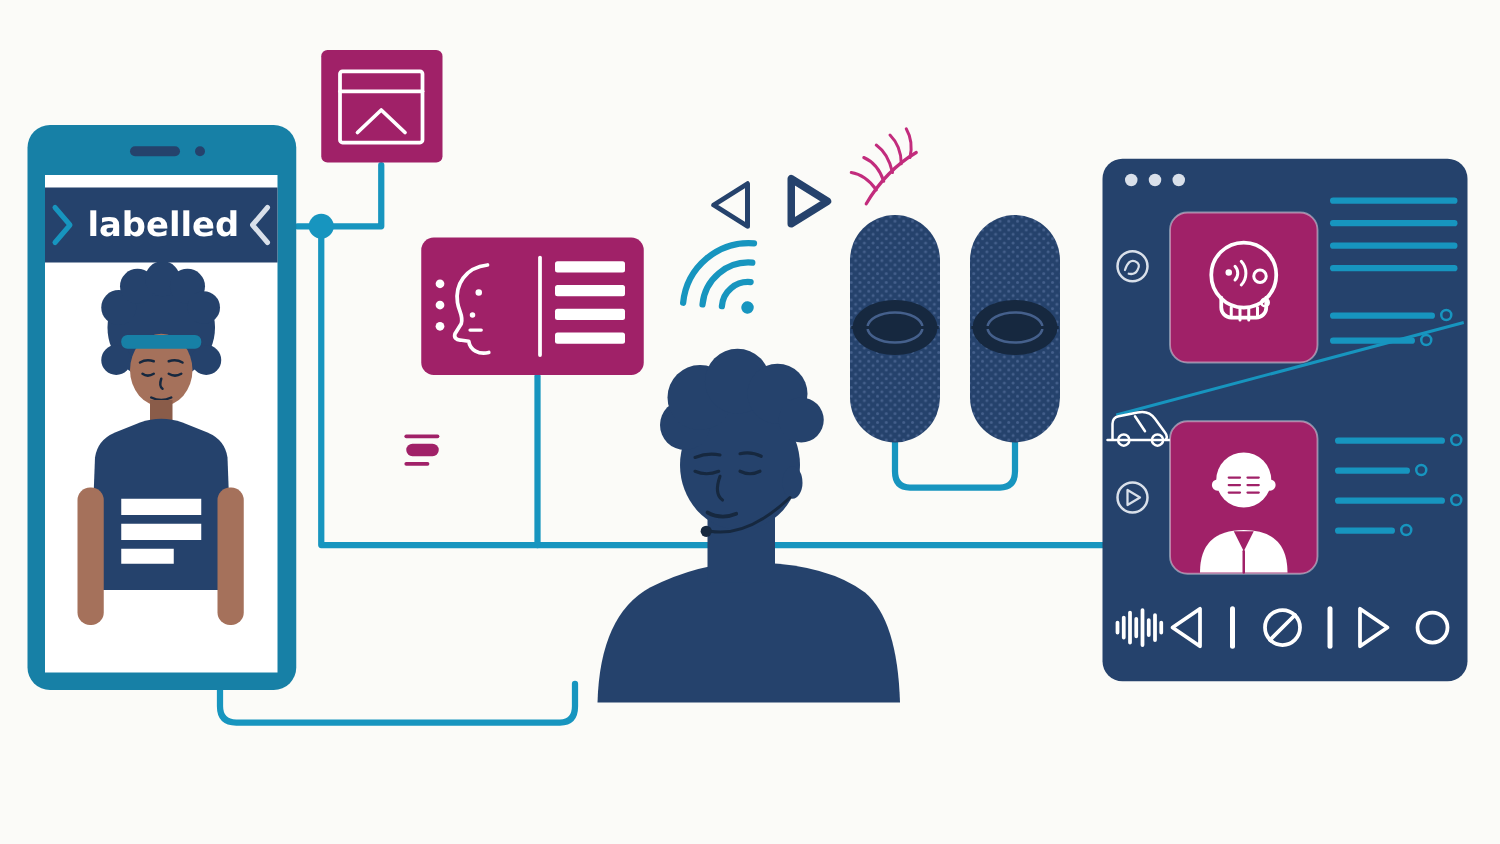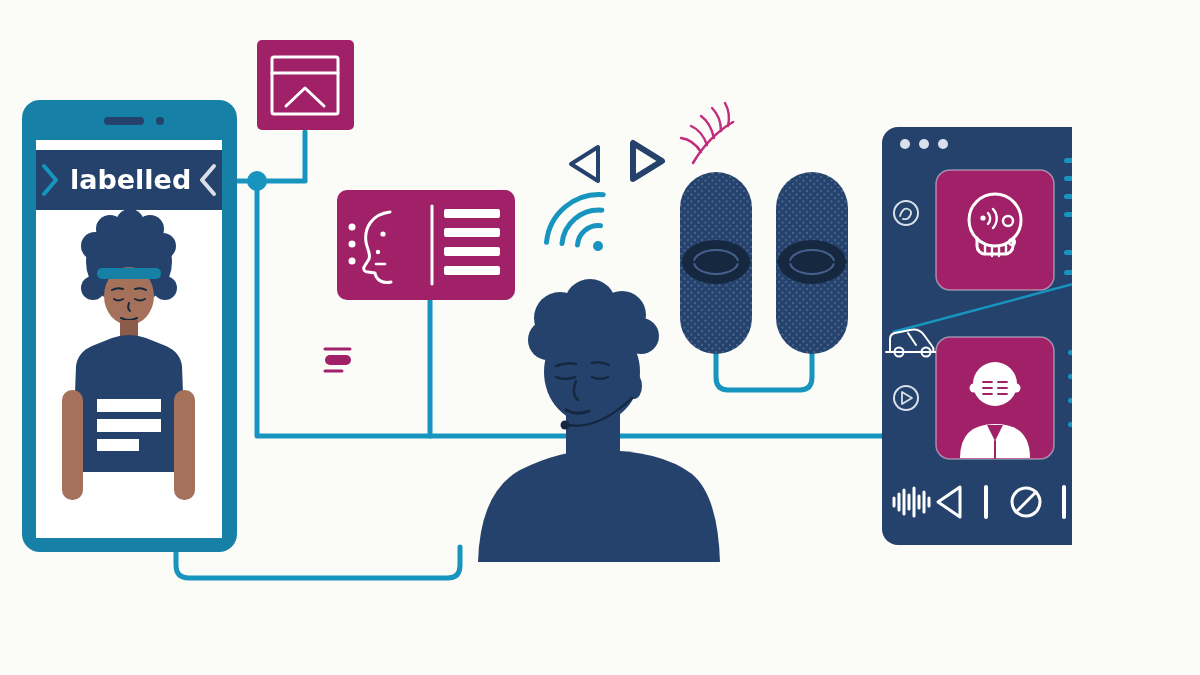--- a/index.html
+++ b/index.html
@@ -3,21 +3,21 @@
 <meta charset="utf-8">
 <style>
   :root{
     --background:#fbfbf8; --teal:#1795bf; --teal-dark:#1780a6;
     --navy:#25426c; --navy-deep:#16283f; --magenta:#a02168; --pink:#c22c7d;
     --skin:#a5715b; --skin-shadow:#8a5c49; --white:#ffffff; --light:#d9e0ea;
     --mesh-dot:#45608c;
   }
   html,body{margin:0;padding:0;}
   body{background:var(--background);font-family:"DejaVu Sans","Liberation Sans",sans-serif;}
-  .stage{position:relative;width:1072px;height:675px;overflow:hidden;background:var(--background);}
+  .stage{position:relative;width:1200px;height:675px;overflow:hidden;background:var(--background);}
   svg text{font-family:"DejaVu Sans","Liberation Sans",sans-serif;}
   .f-teal{fill:var(--teal)} .s-teal{stroke:var(--teal);fill:none}
   .f-tealdark{fill:var(--teal-dark)}
   .f-navy{fill:var(--navy)} .s-navy{stroke:var(--navy);fill:none}
   .f-deep{fill:var(--navy-deep)} .s-deep{stroke:var(--navy-deep);fill:none}
   .f-mag{fill:var(--magenta)} .s-mag{stroke:var(--magenta);fill:none} .s-pink{stroke:var(--pink);fill:none}
   .f-skin{fill:var(--skin)} .f-skinsh{fill:var(--skin-shadow)}
   .f-white{fill:var(--white)} .s-white{stroke:var(--white);fill:none}
   .f-light{fill:var(--light)} .s-light{stroke:var(--light);fill:none}
   .f-meshdot{fill:var(--mesh-dot)} .s-meshdot{stroke:var(--mesh-dot);fill:none}

